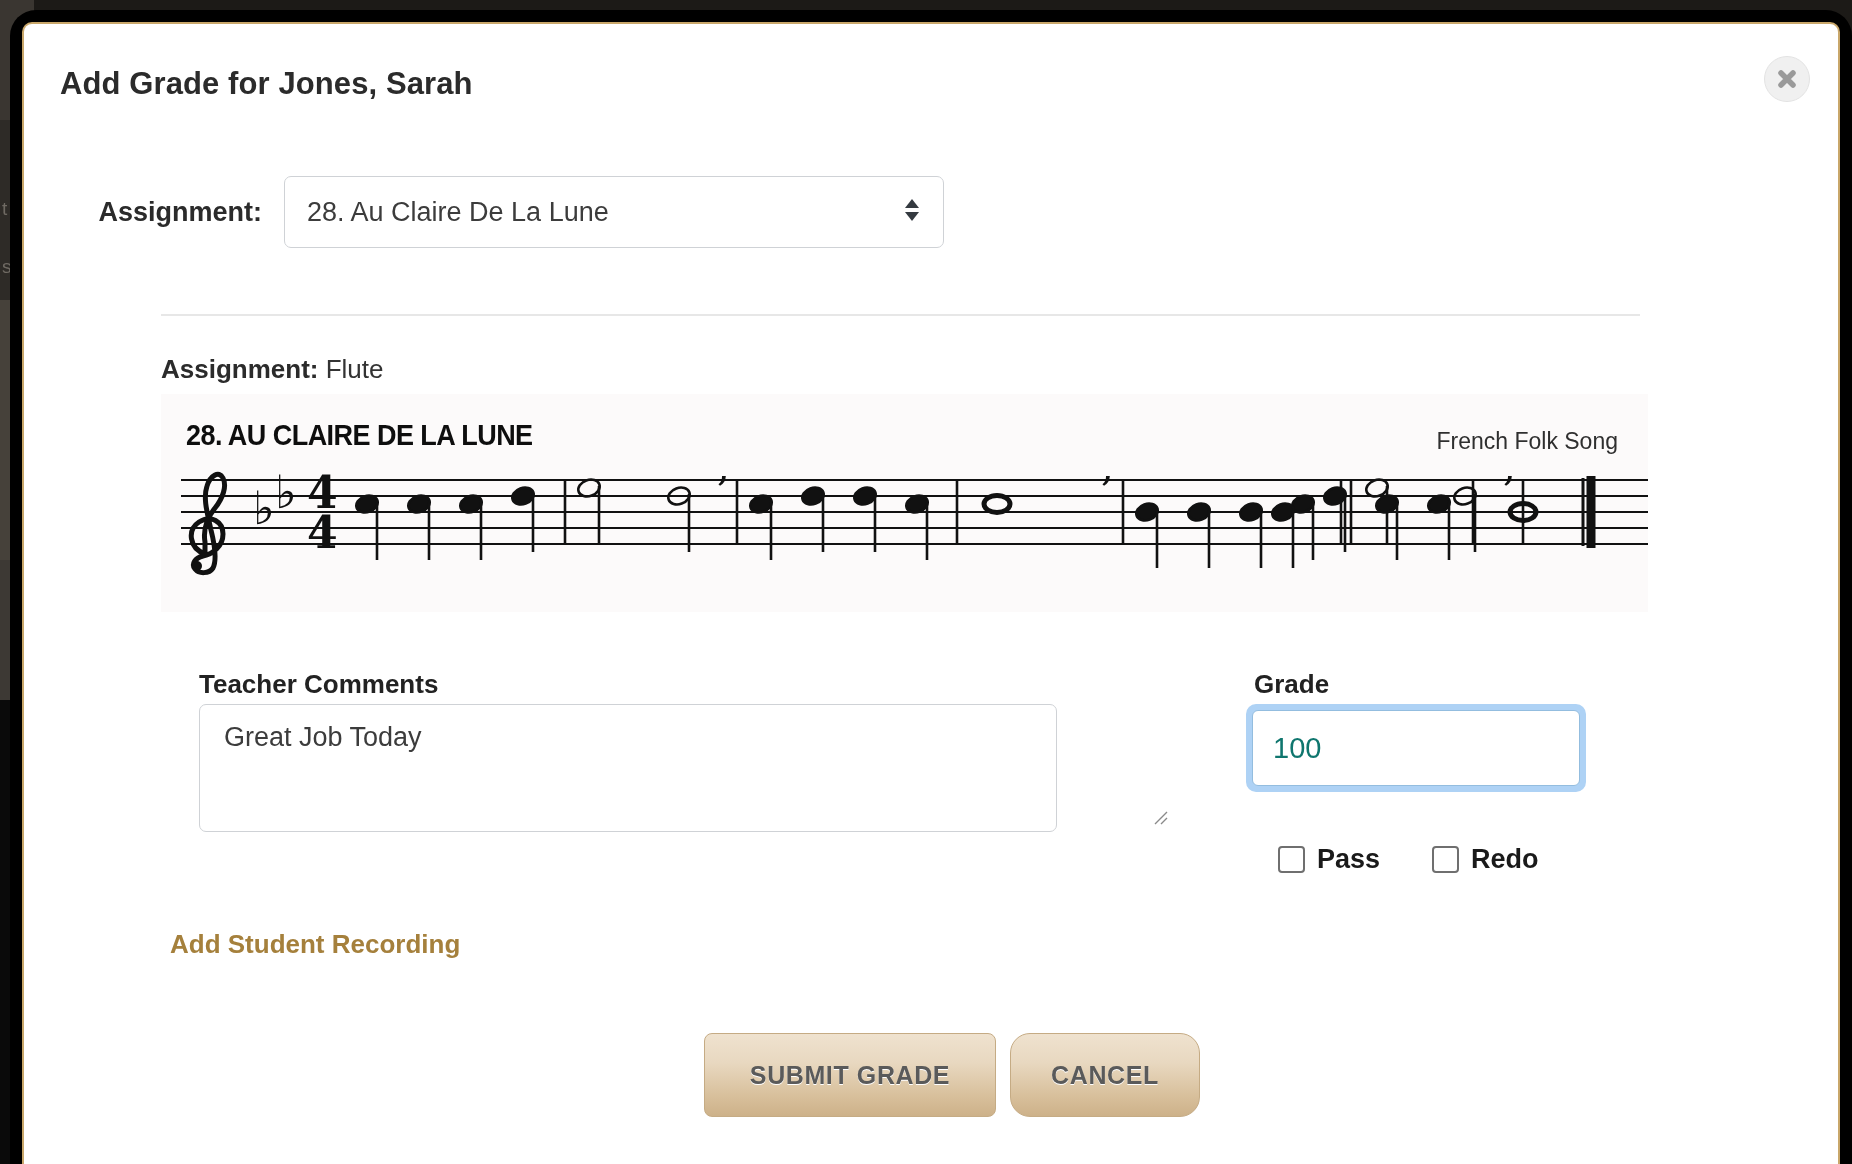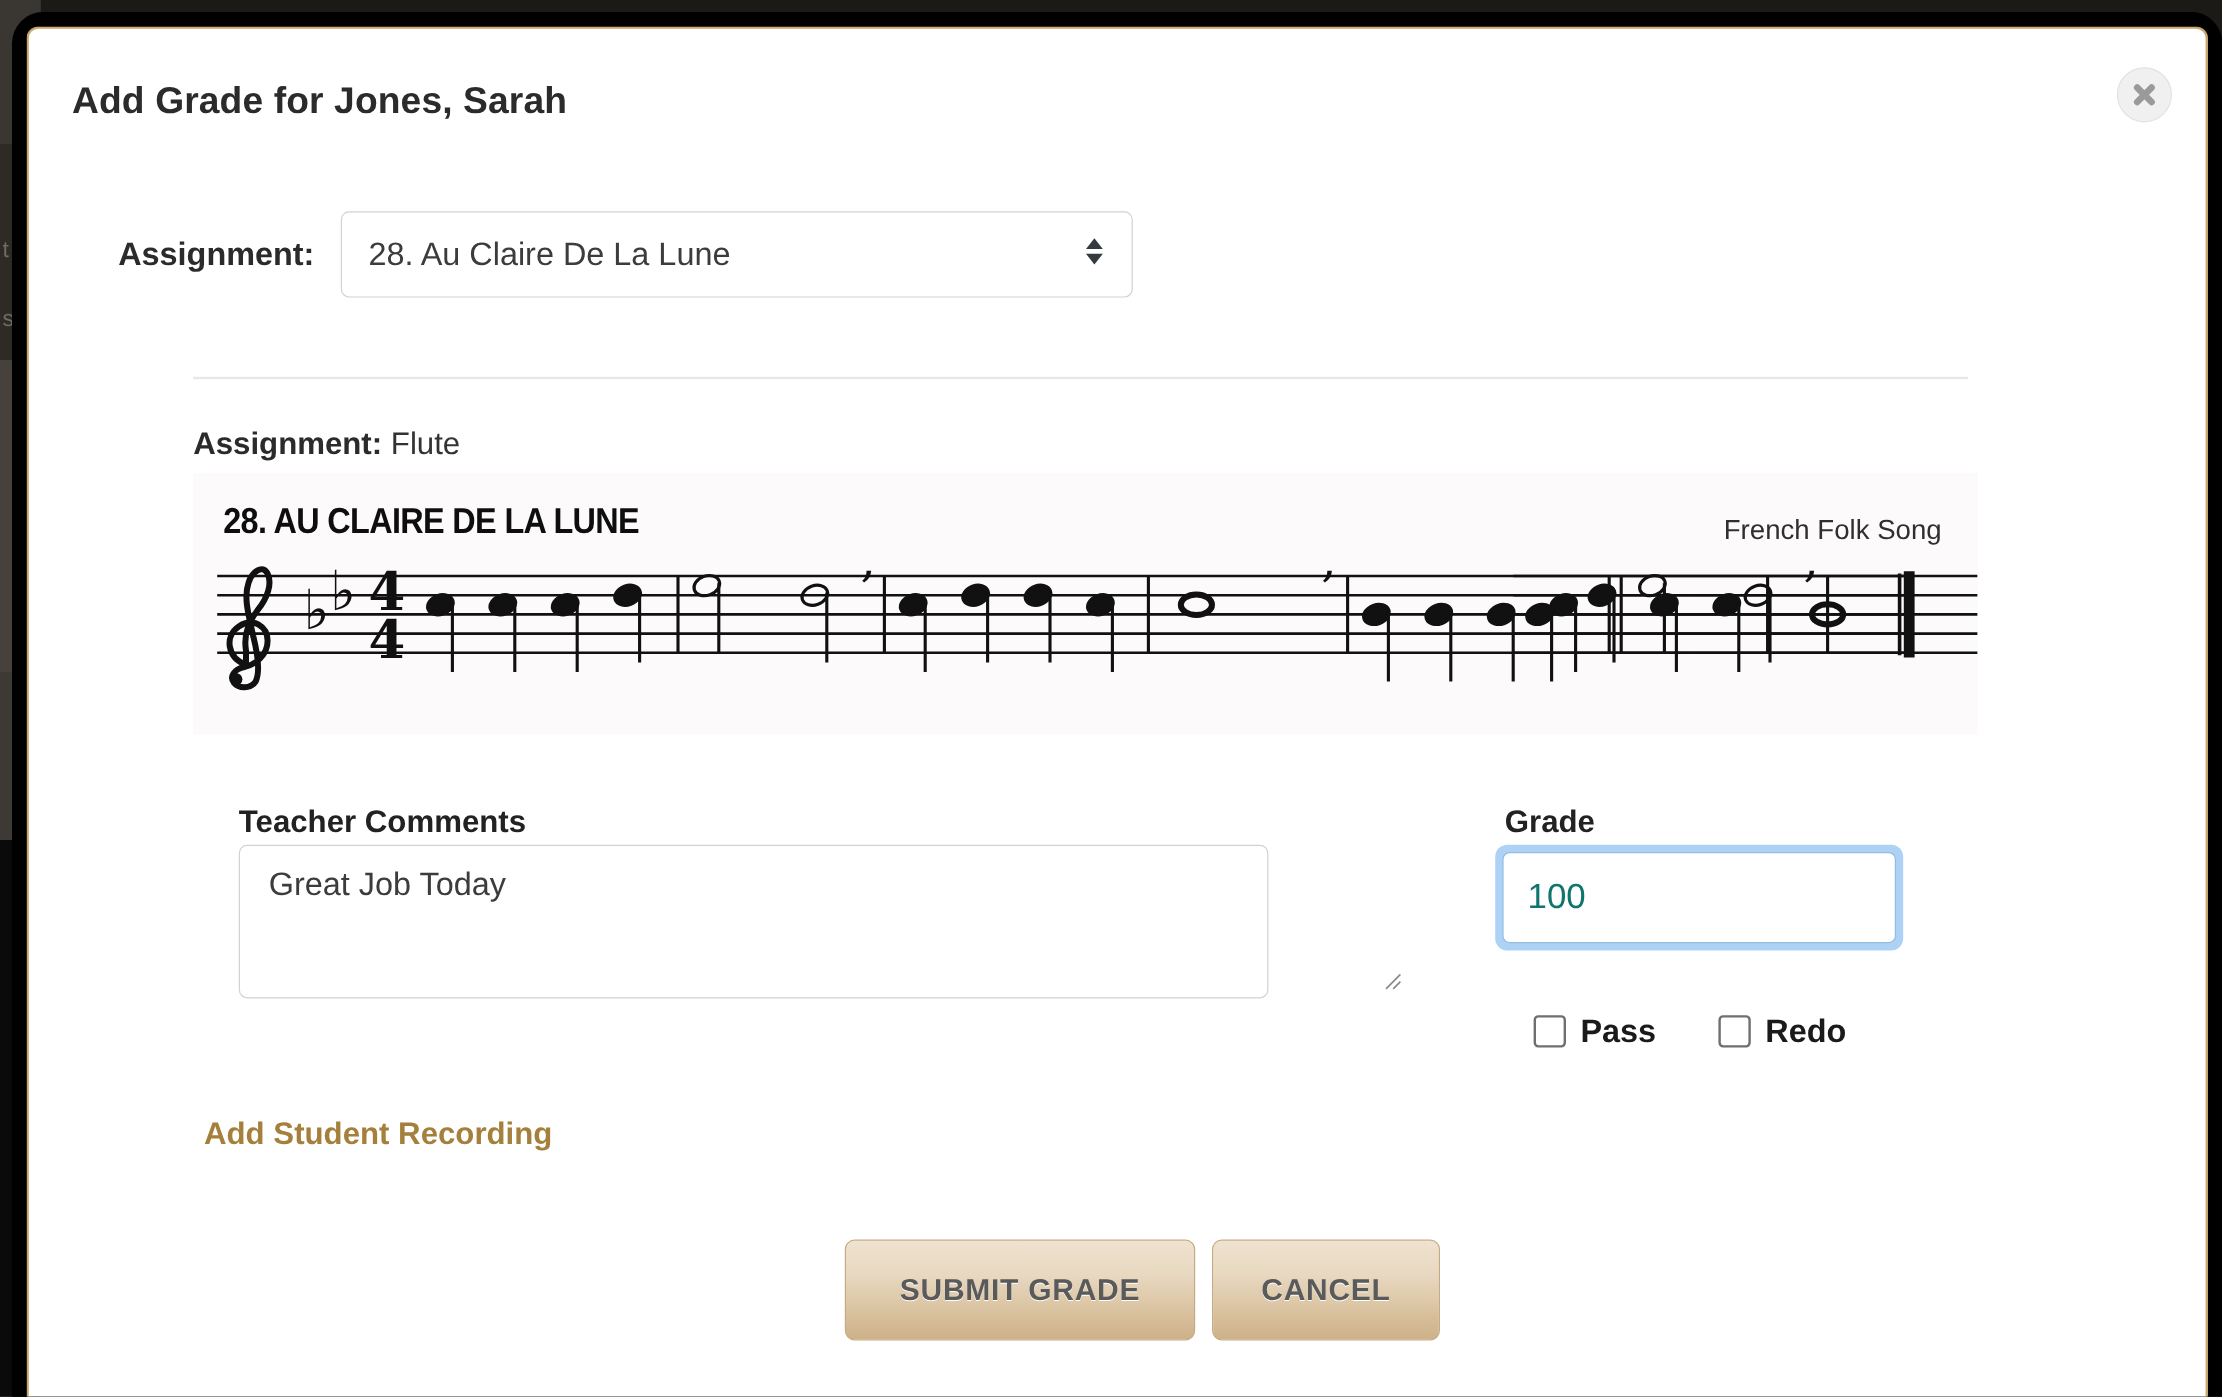--- a/index.html
+++ b/index.html
@@ -239,21 +239,21 @@
     color: #5a5a5a;
     text-shadow: 0 1px 0 #fff;
     background: linear-gradient(to bottom, #efe2cf 0%, #e8d8c0 35%, #d8c09c 75%, #cdb189 100%);
     border: 1px solid #c5ab84;
     border-radius: 8px;
     padding: 0 26px;
     height: 84px;
     cursor: pointer;
   }
   .btn-submit { min-width: 292px; }
-  .btn-cancel { min-width: 190px; }
+  .btn-cancel { min-width: 190px; border-radius: 20px; }
 </style>
 </head>
 <body>
 
 <div class="page-behind"></div>
 <div class="ghost-text ghost-1">t</div>
 <div class="ghost-text ghost-2">s</div>
 
 <div class="modal-frame"></div>
 

